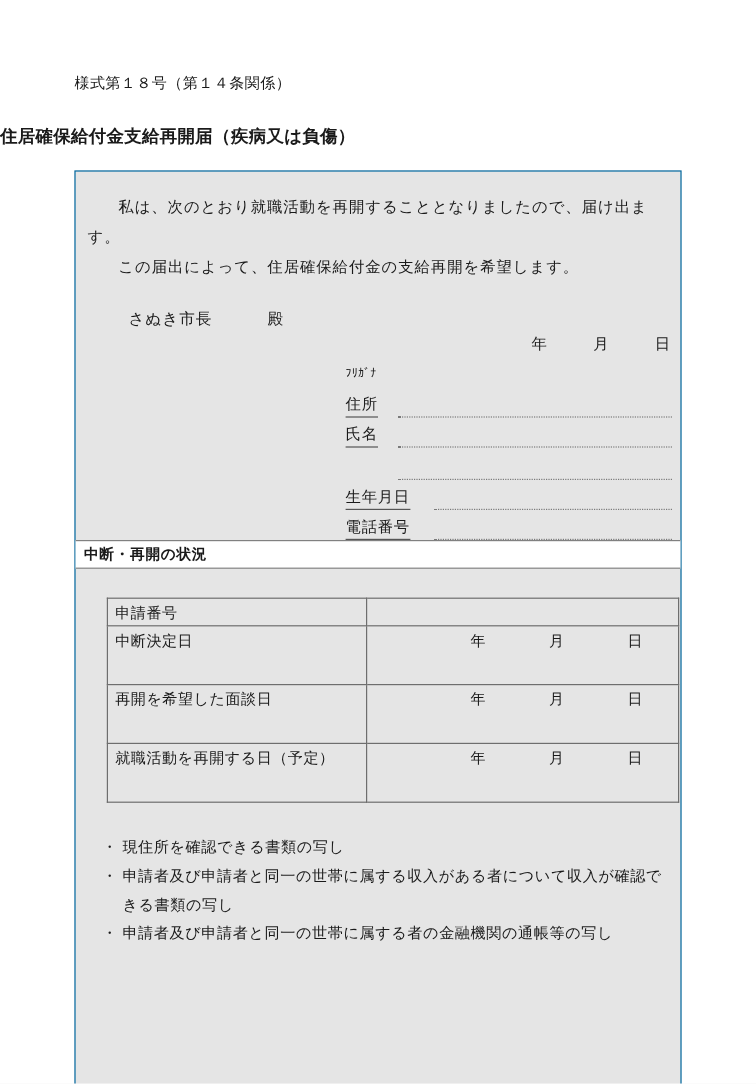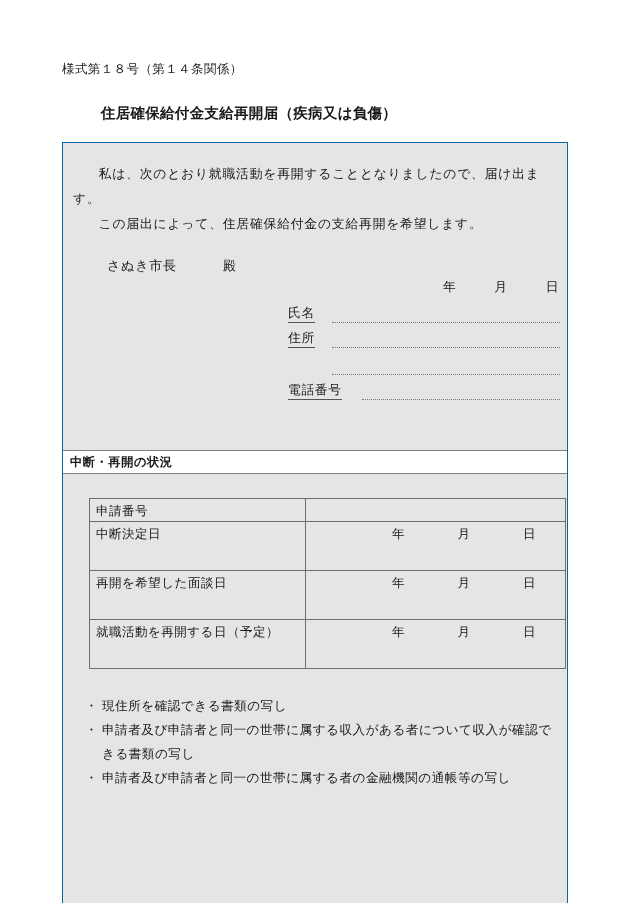--- a/index.html
+++ b/index.html
@@ -32,21 +32,21 @@
     top: 61px;
     font-size: 12.5px;
     letter-spacing: 0.4px;
     white-space: nowrap;
   }
   .doc-title {
     position: absolute;
     left: 0;
     top: 104px;
     width: 498px;
-    text-align: center;
+    text-align: left;
     font-family: "DejaVu Sans", "Liberation Sans", sans-serif;
     font-weight: bold;
     font-size: 14.5px;
     letter-spacing: 0.3px;
     white-space: nowrap;
   }
 
   
   .main-box {
     position: absolute;
@@ -239,35 +239,42 @@
     </div>
 
     <div class="date-line">
       <span>年</span>
       <span>月</span>
       <span>日</span>
     </div>
 
     <div class="fields">
 
+      <div class="field-row">
+        <div class="field-furigana">ﾌﾘｶﾞﾅ</div>
+      </div>
+
+      <div class="field-row">
+        <span class="field-label">住所</span>
+        <span class="field-dots dots-addr"></span>
+      </div>
 
       <div class="field-row">
         <span class="field-label">氏名</span>
         <span class="field-dots dots-name"></span>
       </div>
 
-      <div class="field-row">
-        <span class="field-label">住所</span>
-        <span class="field-dots dots-addr"></span>
-      </div>
-
       <div class="field-row cont">
         <span class="field-dots dots-cont"></span>
       </div>
 
+      <div class="field-row">
+        <span class="field-label">生年月日</span>
+        <span class="field-dots dots-birth"></span>
+      </div>
 
       <div class="field-row">
         <span class="field-label">電話番号</span>
         <span class="field-dots dots-tel"></span>
       </div>
 
     </div>
 
     <div class="section-band">
       <span class="label">中断・再開の状況</span>

